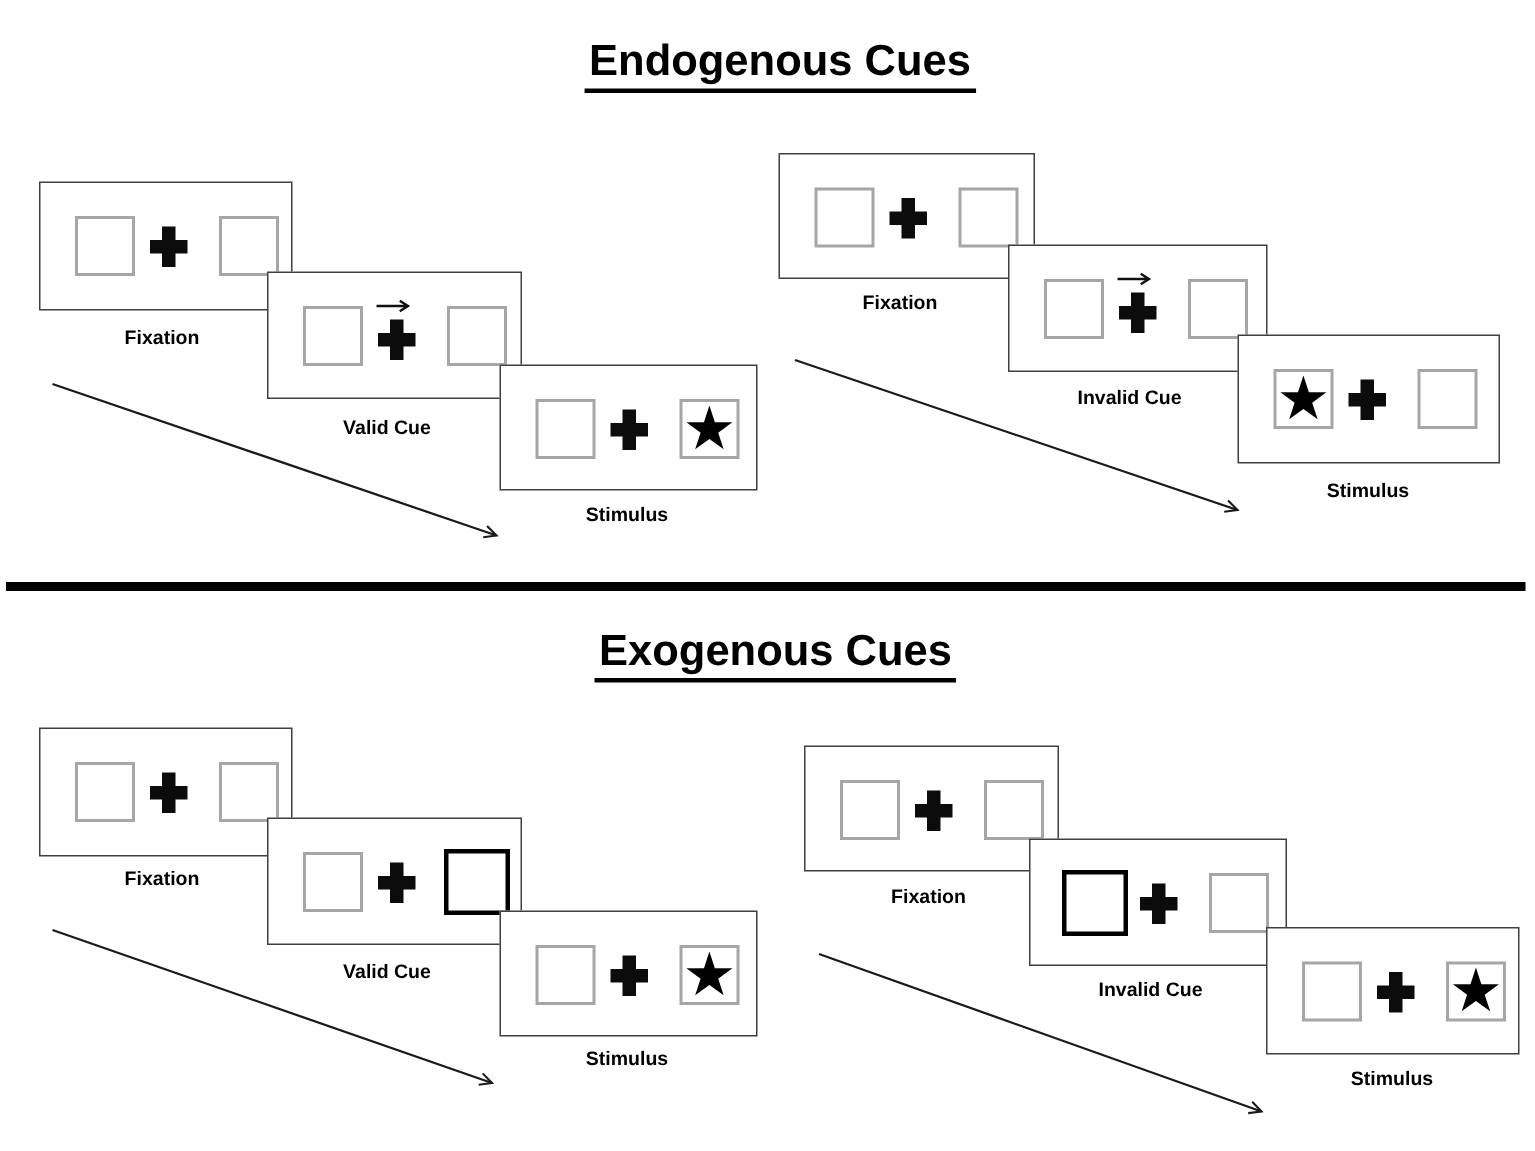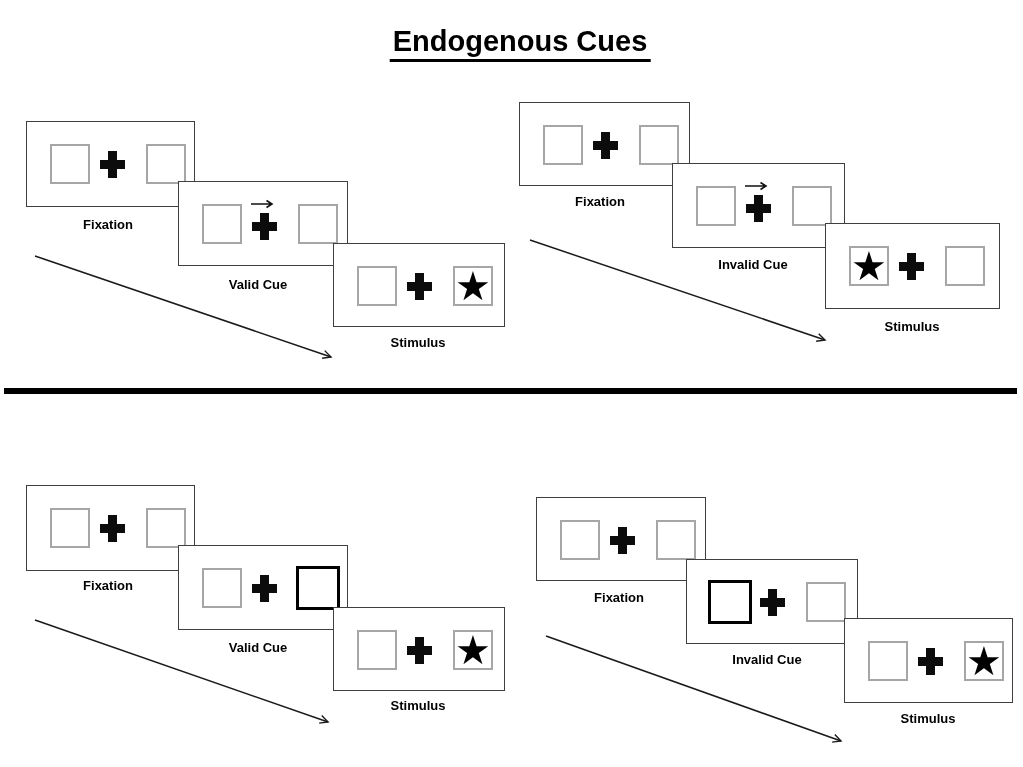--- a/index.html
+++ b/index.html
@@ -107,20 +107,21 @@
     <div class="sq pos-left">
       <span class="star">★</span>
     </div>
     <div class="plus"></div>
     <div class="sq pos-right"></div>
   </div>
   <div class="label" style="left:912px;top:319px;">Stimulus</div>
 
   <div class="divider"></div>
 
+  <div class="title" style="left:517px;top:418px;">Exogenous Cues</div>
 
   <div class="panel" style="left:26px;top:485px;width:169px;height:86px;">
     <div class="sq pos-left"></div>
     <div class="plus"></div>
     <div class="sq pos-right"></div>
   </div>
   <div class="label" style="left:108px;top:578px;">Fixation</div>
 
   <div class="panel" style="left:178px;top:545px;width:170px;height:85px;">
     <div class="sq pos-left"></div>

